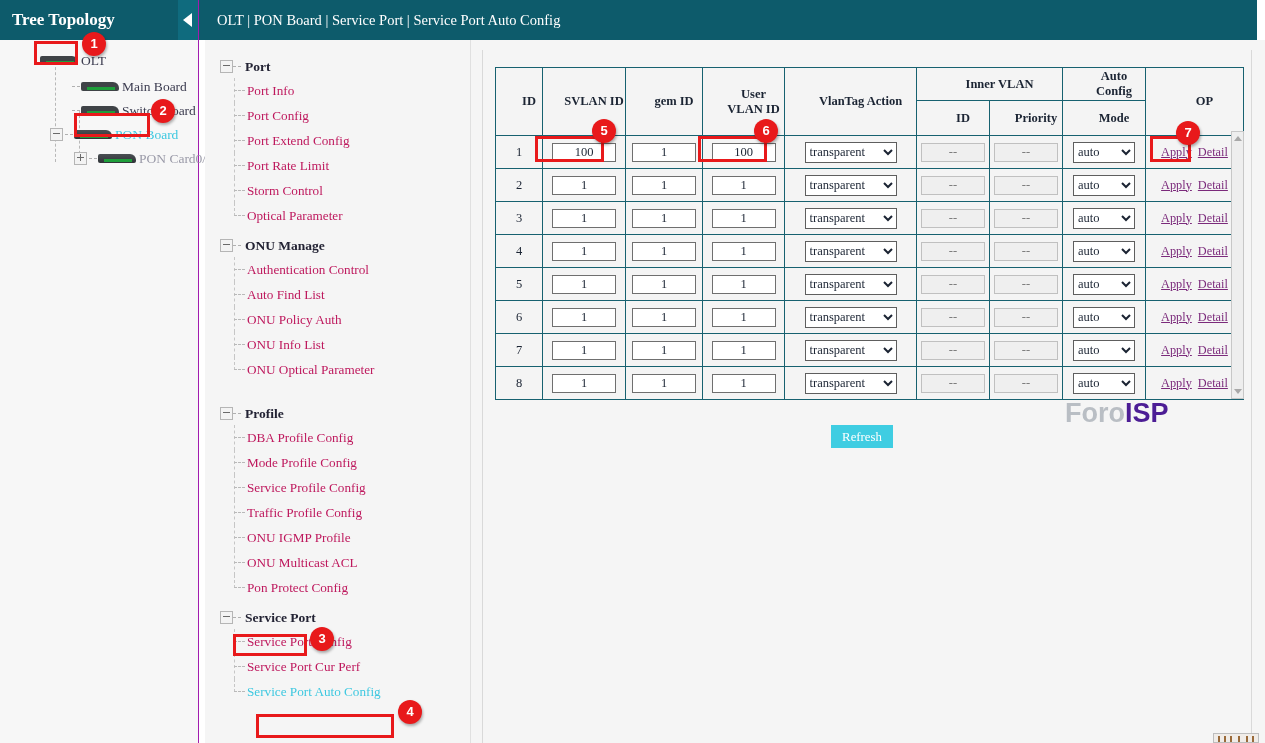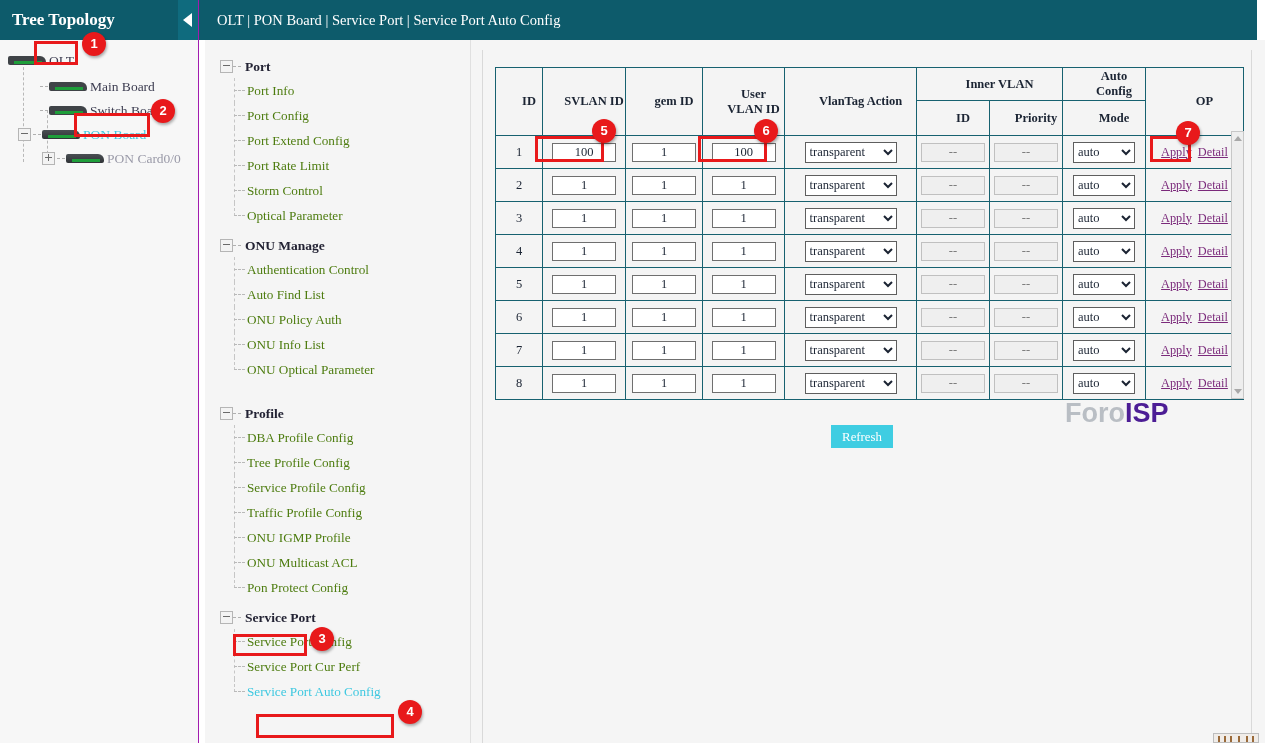--- a/index.html
+++ b/index.html
@@ -46,20 +46,21 @@
     position: absolute;
     left: 5px; top: 13px;
     width: 0; height: 0;
     border-top: 7px solid transparent;
     border-bottom: 7px solid transparent;
     border-right: 9px solid #ffffff;
   }
   #tree-body {
     padding: 8px 0 0 0;
     position: relative;
+    margin-left: 32px;
   }
   .tnode {
     position: relative;
     height: 24px;
     line-height: 24px;
     font-size: 13.5px;
     color: #3c3c50;
     white-space: nowrap;
   }
   .tnode .tlabel { vertical-align: middle; }
@@ -161,21 +162,21 @@
     font-weight: bold;
     height: 25px;
     line-height: 25px;
     padding-left: 15px;
   }
   .mgroup .expbox { margin-right: 0; }
   .mgroup .gtxt { margin-left: 3px; vertical-align: middle; }
   .mitem {
     position: relative;
     font-size: 13.2px;
-    color: #4d7c0f;
+    color: #be185d;
     height: 25px;
     line-height: 25px;
     padding-left: 42px;
   }
   .mitem::before {
     content: "";
     position: absolute;
     left: 29px; top: 0; bottom: 0;
     border-left: 1px dashed #c6c6c6;
   }
@@ -433,21 +434,21 @@
   <div class="mitem"><span class="tick"></span><span>Authentication Control</span></div>
   <div class="mitem"><span class="tick"></span><span>Auto Find List</span></div>
   <div class="mitem"><span class="tick"></span><span>ONU Policy Auth</span></div>
   <div class="mitem"><span class="tick"></span><span>ONU Info List</span></div>
   <div class="mitem last"><span class="tick"></span><span>ONU Optical Parameter</span></div>
 
   <div class="mgroup" style="margin-top:18px;">
     <span class="expbox"></span><span class="dashline"></span><span class="gtxt">Profile</span>
   </div>
   <div class="mitem"><span class="tick"></span><span>DBA Profile Config</span></div>
-  <div class="mitem"><span class="tick"></span><span>Tree Profile Config</span></div>
+  <div class="mitem"><span class="tick"></span><span>Mode Profile Config</span></div>
   <div class="mitem"><span class="tick"></span><span>Service Profile Config</span></div>
   <div class="mitem"><span class="tick"></span><span>Traffic Profile Config</span></div>
   <div class="mitem"><span class="tick"></span><span>ONU IGMP Profile</span></div>
   <div class="mitem"><span class="tick"></span><span>ONU Multicast ACL</span></div>
   <div class="mitem last"><span class="tick"></span><span>Pon Protect Config</span></div>
 
   <div class="mgroup" style="margin-top:4px;">
     <span class="expbox"></span><span class="dashline"></span><span class="gtxt">Service Port</span>
   </div>
   <div class="mitem"><span class="tick"></span><span>Service Port Config</span></div>

